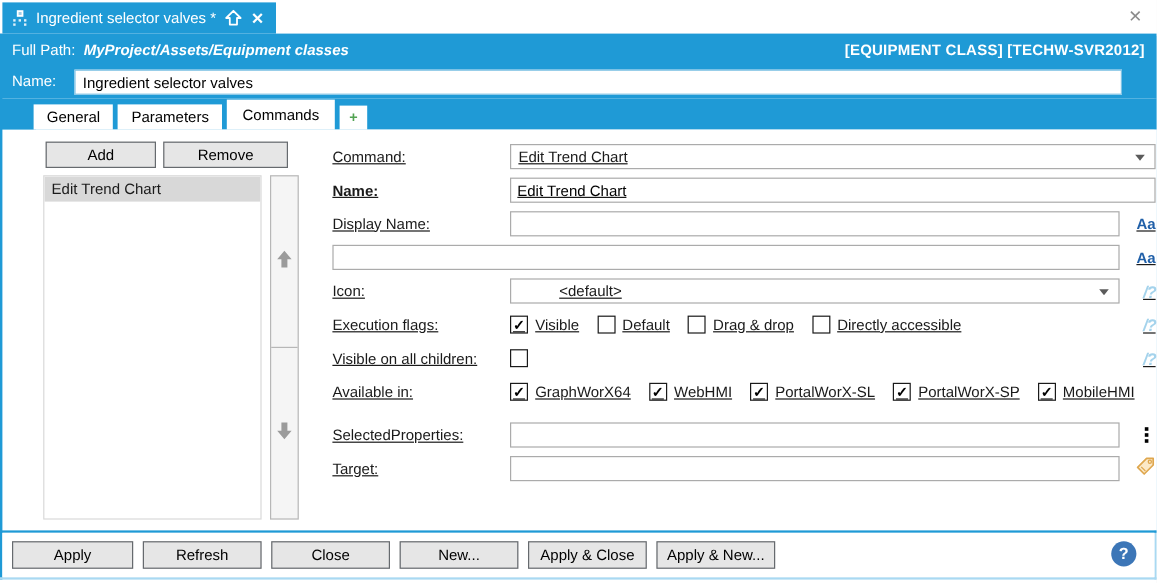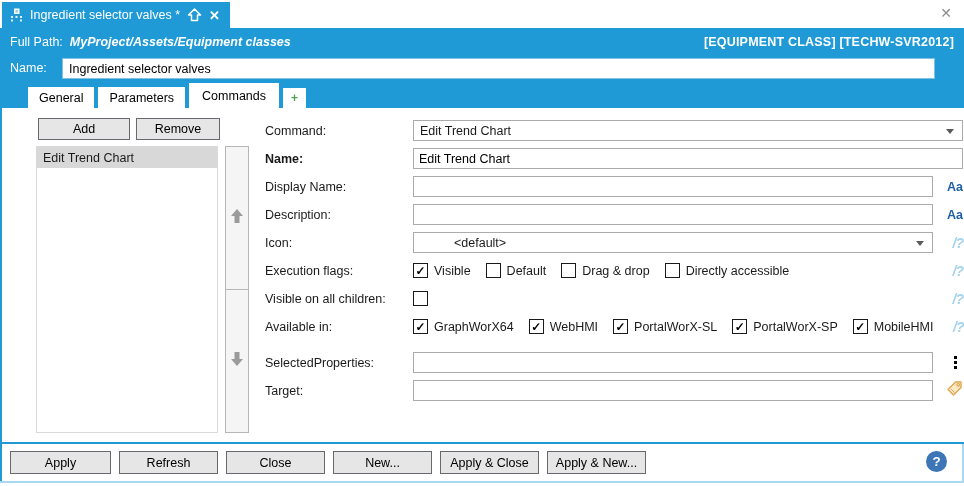--- a/index.html
+++ b/index.html
@@ -51,38 +51,38 @@
   .tab.plus { height:20px; padding:0 8px; color:#52a352; font-weight:bold; font-size:12px; }
 
   
   .content { position:absolute; left:2px; top:108px; width:960px; height:334px; background:#fff;margin-left:28px; }
 
   .btn {
     background:#e6e6e6; border:1px solid #666a6e; font-family:inherit; font-size:12.5px;
     color:#000; display:flex; align-items:center; justify-content:center; cursor:default;
   }
   .btn-add    { position:absolute; left:8px;   top:10px; width:92px; height:22px; }
-  .btn-remove { position:absolute; left:106px; top:10px; width:84px; height:22px; }
+  .btn-remove { position:absolute; left:106px; top:10px; width:104px; height:22px; }
 
   .listbox {
     position:absolute; left:6px; top:38px; width:182px; height:287px;
     border:1px solid #d9d9d9; background:#fff; overflow:hidden;
   }
   .list-item { height:21px; display:flex; align-items:center; padding-left:6px; font-size:12.5px; }
   .list-item.selected { background:#d8d8d8; }
 
   .mover {
     position:absolute; left:195px; top:38px; width:24px; height:287px;
     border:1px solid #b7b7b7; background:#f5f5f5; display:flex; flex-direction:column;
   }
   .mover .half { flex:1; display:flex; align-items:center; justify-content:center; }
   .mover .half:first-child { border-bottom:1px solid #b7b7b7; }
 
   
-  .form { position:absolute; left:235px; top:12px; right:27px; }
+  .form { position:absolute; left:247px; top:12px; right:27px;text-decoration:underline; }
   .row { display:flex; align-items:center; height:21px; margin-bottom:7px; }
   .row .lbl { width:148px; font-size:12.5px; flex:none; }
   .row .lbl.bold { font-weight:bold; }
   .row .field { flex:1; height:21px; position:relative; }
   .row .tail { width:30px; flex:none; display:flex; justify-content:flex-end; align-items:flex-end; }
   .row.gap-before { margin-top:15px; }
 
   .tbox {
     width:100%; height:21px; border:1px solid #ababab; background:#fff; font-family:inherit;
     font-size:12.5px; padding:0 5px; color:#000; outline:none; display:block;
@@ -223,21 +223,20 @@
         <span class="lbl">Display Name:</span>
         <div class="field">
           <input class="tbox" type="text" value="" style="">
         </div>
         <span class="tail">
             <span class="icon-localize">Aa</span>
           </span>
       </div>
 
       <div class="row">
-        <span class="lbl">Description:</span>
         <div class="field">
           <input class="tbox" type="text" value="" style="">
         </div>
         <span class="tail">
             <span class="icon-localize">Aa</span>
           </span>
       </div>
 
       <div class="row">
         <span class="lbl">Icon:</span>

